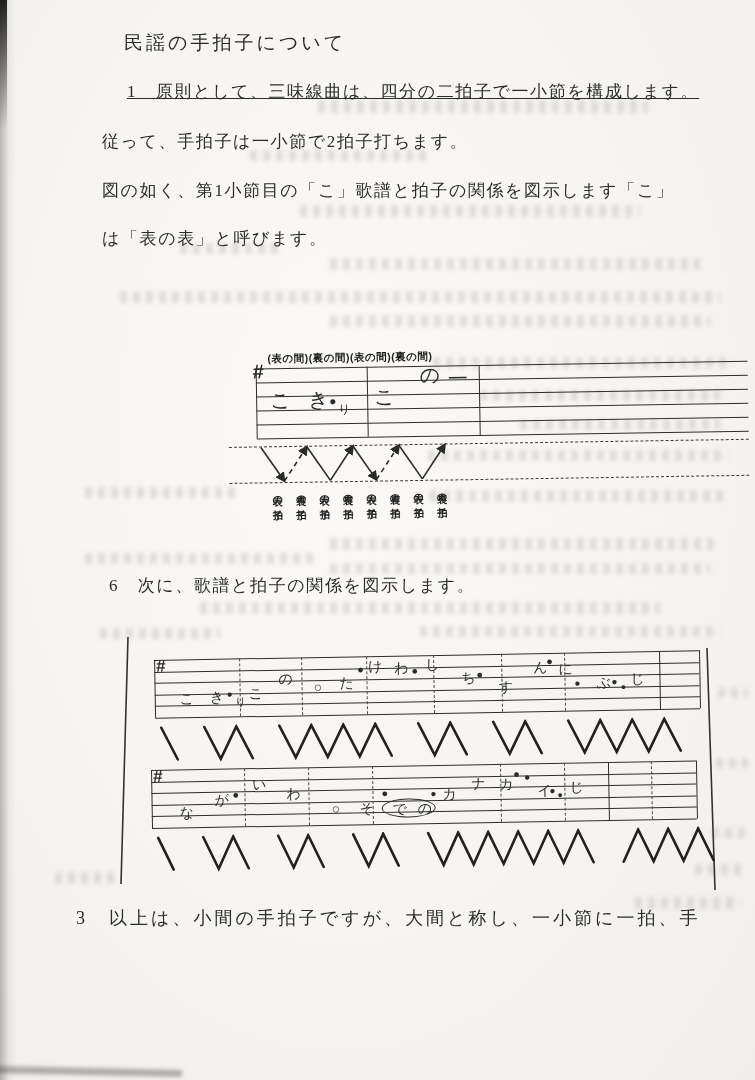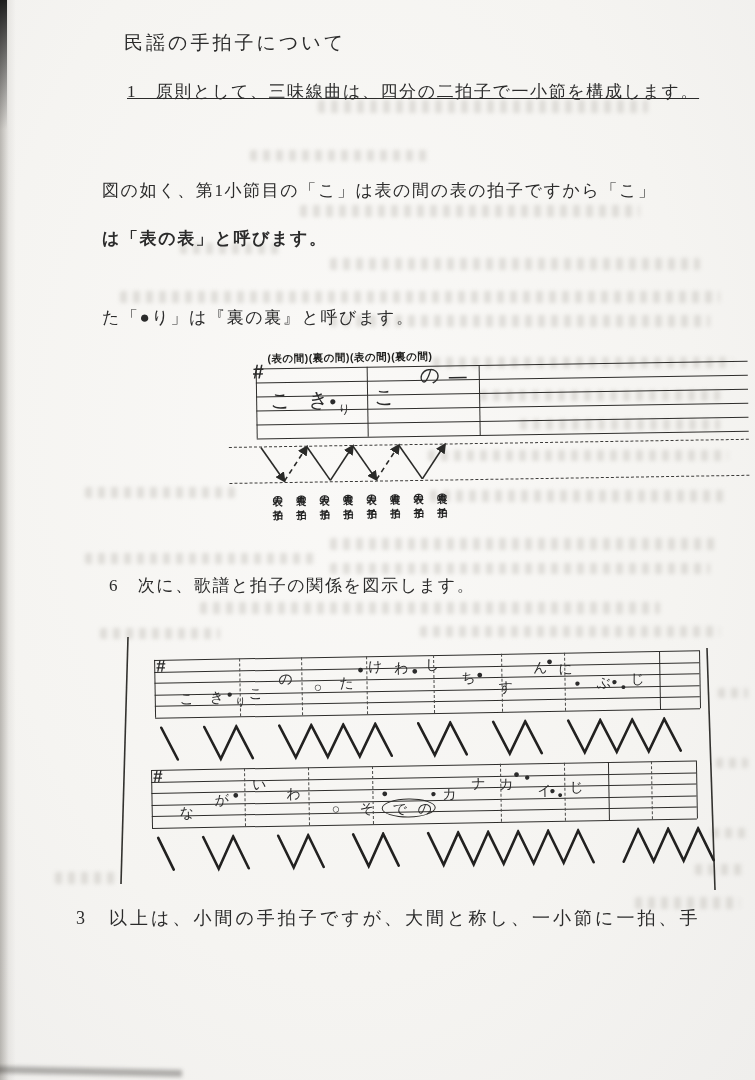--- a/index.html
+++ b/index.html
@@ -75,23 +75,23 @@
       <div class="bleed" style="left: 718px; top: 688px; width: 30px; height: 10px;"></div>
       <div class="bleed" style="left: 716px; top: 758px; width: 32px; height: 10px;"></div>
       <div class="bleed" style="left: 712px; top: 828px; width: 36px; height: 10px;"></div>
       <div class="bleed" style="left: 695px; top: 864px; width: 50px; height: 11px;"></div>
       <div class="bleed" style="left: 55px; top: 872px; width: 60px; height: 12px;"></div>
       <div class="bleed" style="left: 635px; top: 897px; width: 105px; height: 12px;"></div>
     </div>
 
   <h1 class="title" style="left:124px;top:30px;">民謡の手拍子について</h1>
   <div class="bodyline" style="left:127px;top:80px;text-decoration:underline;">1　原則として、三味線曲は、四分の二拍子で一小節を構成します。</div>
-  <div class="bodyline" style="left:102px;top:179px;">図の如く、第1小節目の「こ」は表の間の表の拍子ですから「こ」</div>
-  <div class="bodyline" style="left:102px;top:227px;font-weight:bold;">は「表の表」と呼びます。</div>
-  <div class="bodyline" style="left:102px;top:306px;">た「●り」は『裏の裏』と呼びます。</div>
+  <div class="bodyline" style="left:102px;top:130px;">従って、手拍子は一小節で2拍子打ちます。</div>
+  <div class="bodyline" style="left:102px;top:179px;">図の如く、第1小節目の「こ」歌譜と拍子の関係を図示します「こ」</div>
+  <div class="bodyline" style="left:102px;top:227px;">は「表の表」と呼びます。</div>
 
   <div id="fig1">
     <div class="f1header">(表の間)(裏の間)(表の間)(裏の間)</div>
     <div class="sharp1">#</div>
     <svg id="fig1-zz" width="530" height="48">
       <defs>
         <marker id="ah" viewBox="0 0 10 10" refX="8" refY="5" markerWidth="6.5" markerHeight="6.5" orient="auto">
           <path d="M0,0 L10,5 L0,10 z" fill="#2a2a28"></path>
         </marker>
       </defs>

